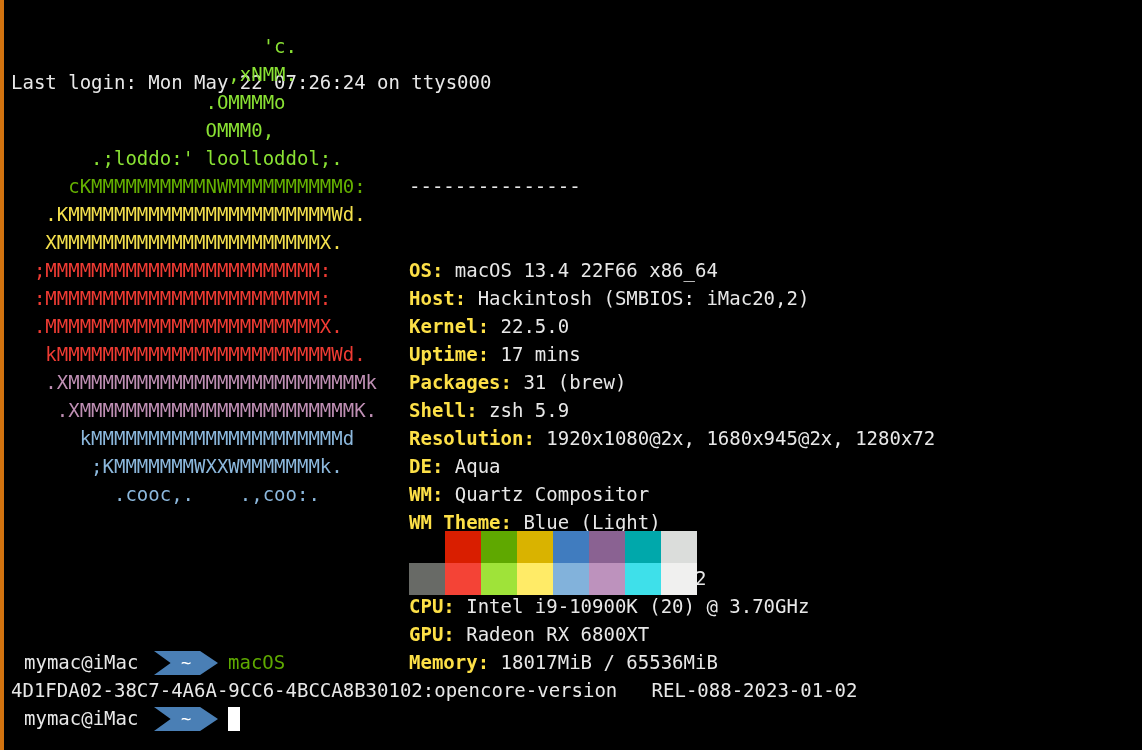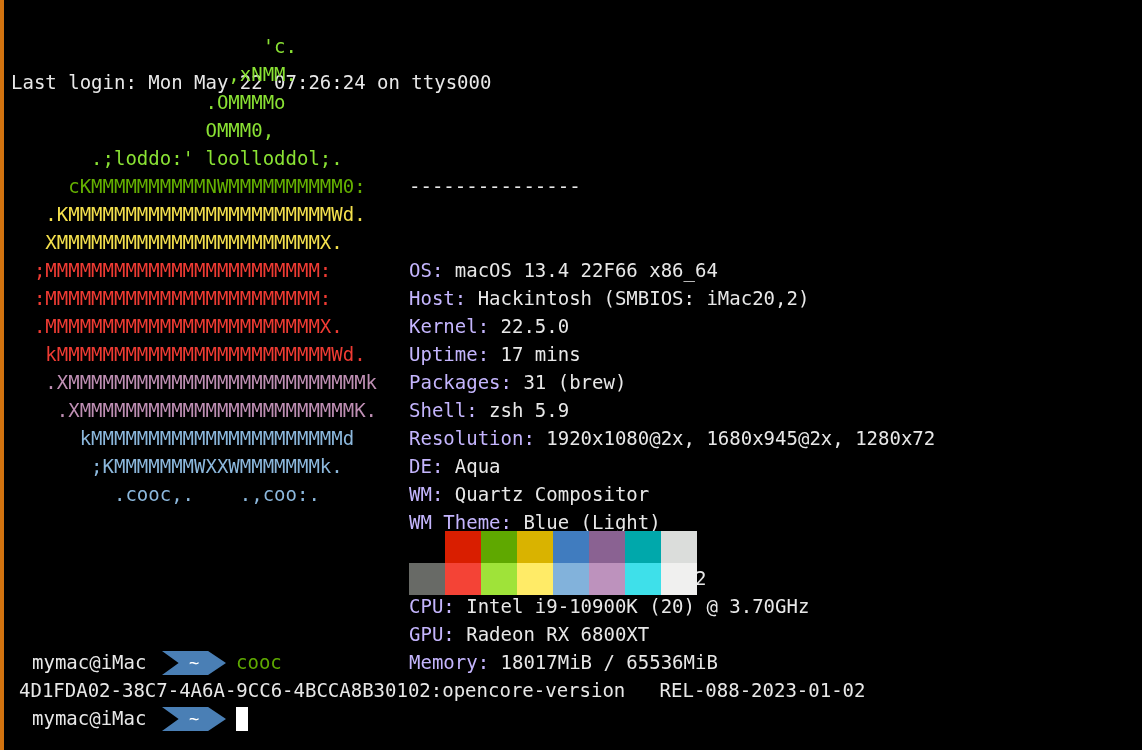--- a/index.html
+++ b/index.html
@@ -66,42 +66,41 @@
     position: absolute;
     left: 409px;
     top: 0;
     white-space: pre;
     font-size: 19px;
     line-height: 28px;
     width: 733px;
     overflow: hidden;
   }
   .info-row { height: 28px; white-space: pre; overflow: hidden; }
-  .label { color: #c4b5fd; font-weight: normal; }
+  .label { color: #fde047; font-weight: bold; }
   .value { color: #e8e8e8; }
   .rule { color: #e8e8e8; }
 
   
   #palette {
     position: absolute;
     left: 409px;
     top: 531px;
     width: 288px;
     height: 64px;
   }
   .pal-row { display: flex; height: 32px; }
   .pal-cell { width: 36px; height: 32px; }
 
   
   #prompt-area {
     position: absolute;
     left: 0;
     top: 648px;
     width: 941px;
-    padding-left: 8px;
   }
   .prompt-line { position: relative; height: 28px; white-space: pre; }
   .p-user {
     position: absolute;
     left: 24px;
     top: 0;
     color: #e8e8e8;
   }
   .seg-arrow {
     position: absolute;
@@ -190,21 +189,21 @@
         <div class="pal-cell" style="background: rgb(62, 224, 234);"></div>
         <div class="pal-cell" style="background: rgb(240, 240, 239);"></div>
       </div>
   </div>
 
   <div id="prompt-area">
 
     <div class="prompt-line">
       <span class="p-user">mymac@iMac</span>
       <span class="seg-arrow">~</span>
-      <span class="p-cmd">cooc</span>
+      <span class="p-cmd">macOS</span>
     </div>
 
     <div class="prompt-line">
       <span class="out-line">4D1FDA02-38C7-4A6A-9CC6-4BCCA8B30102:opencore-version   REL-088-2023-01-02</span>
     </div>
 
     <div class="prompt-line">
       <span class="p-user">mymac@iMac</span>
       <span class="seg-arrow">~</span>
       <span class="cursor"></span>

